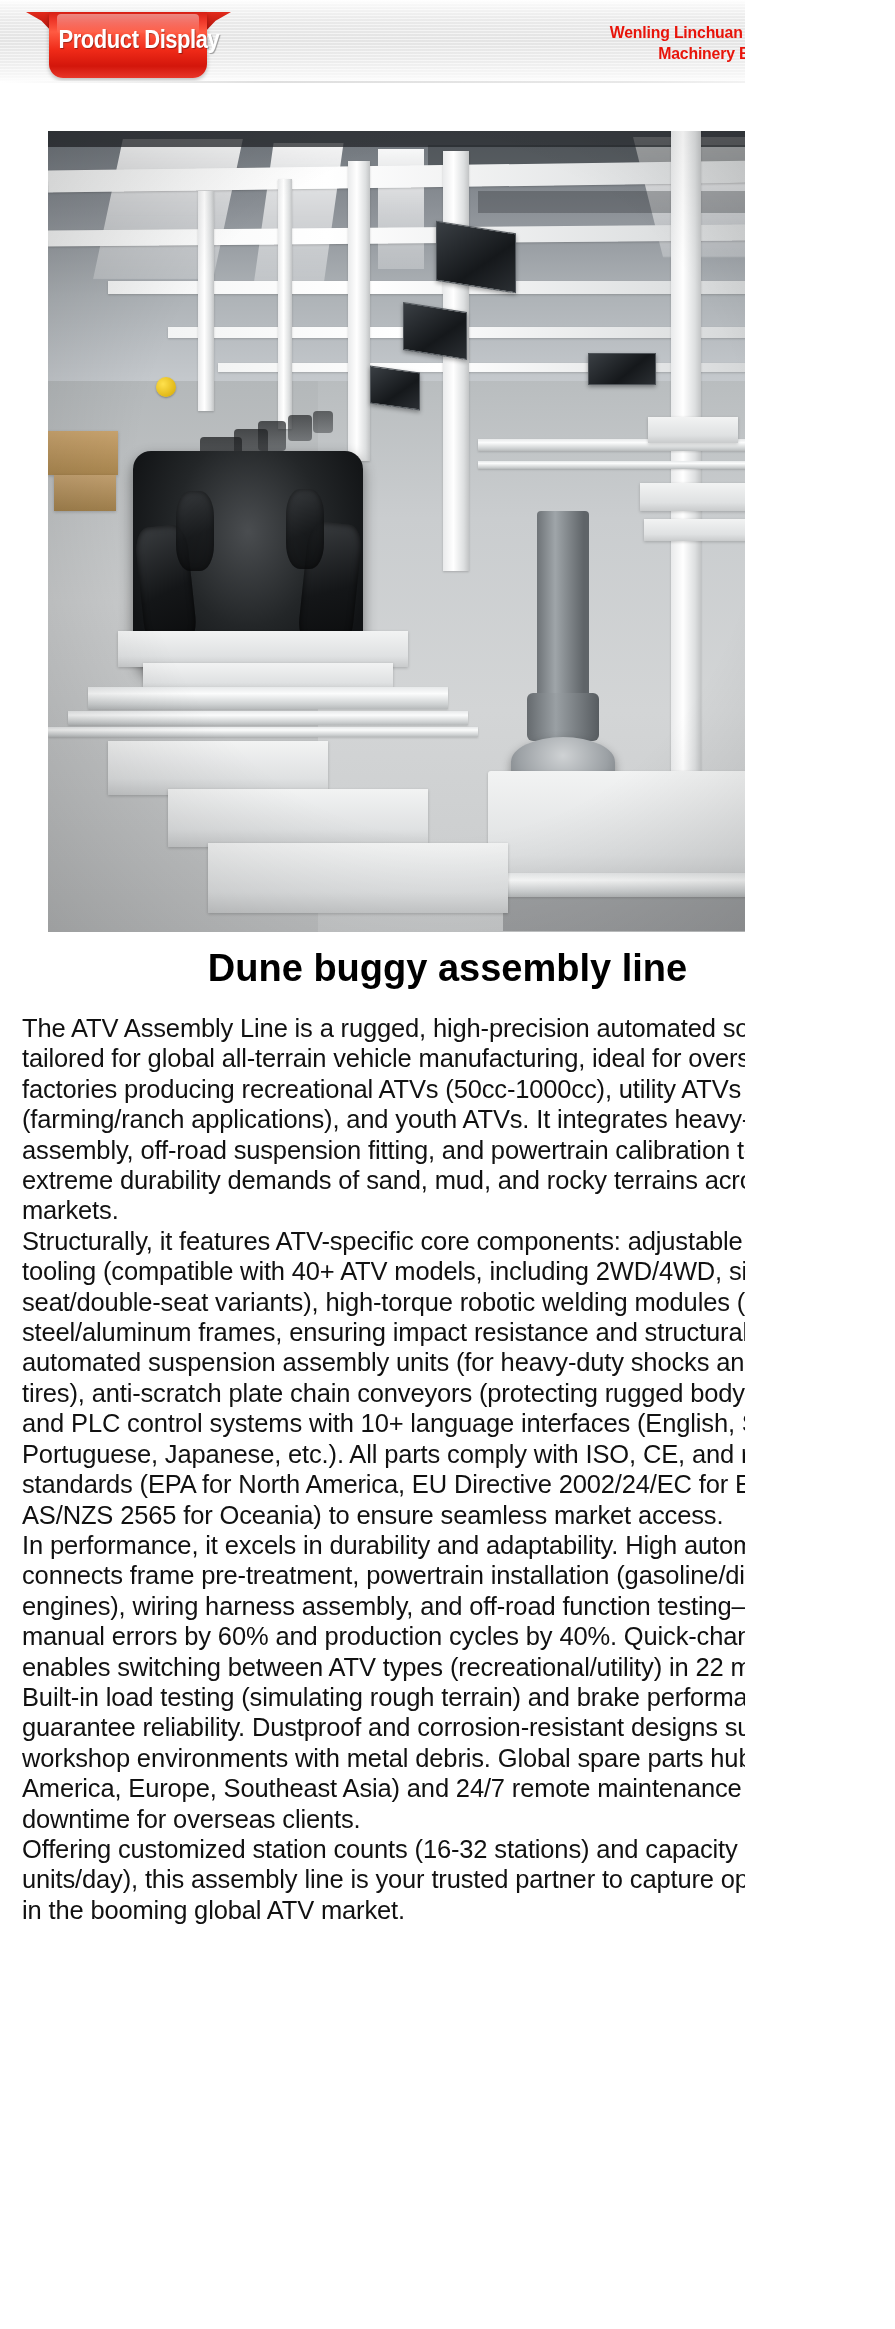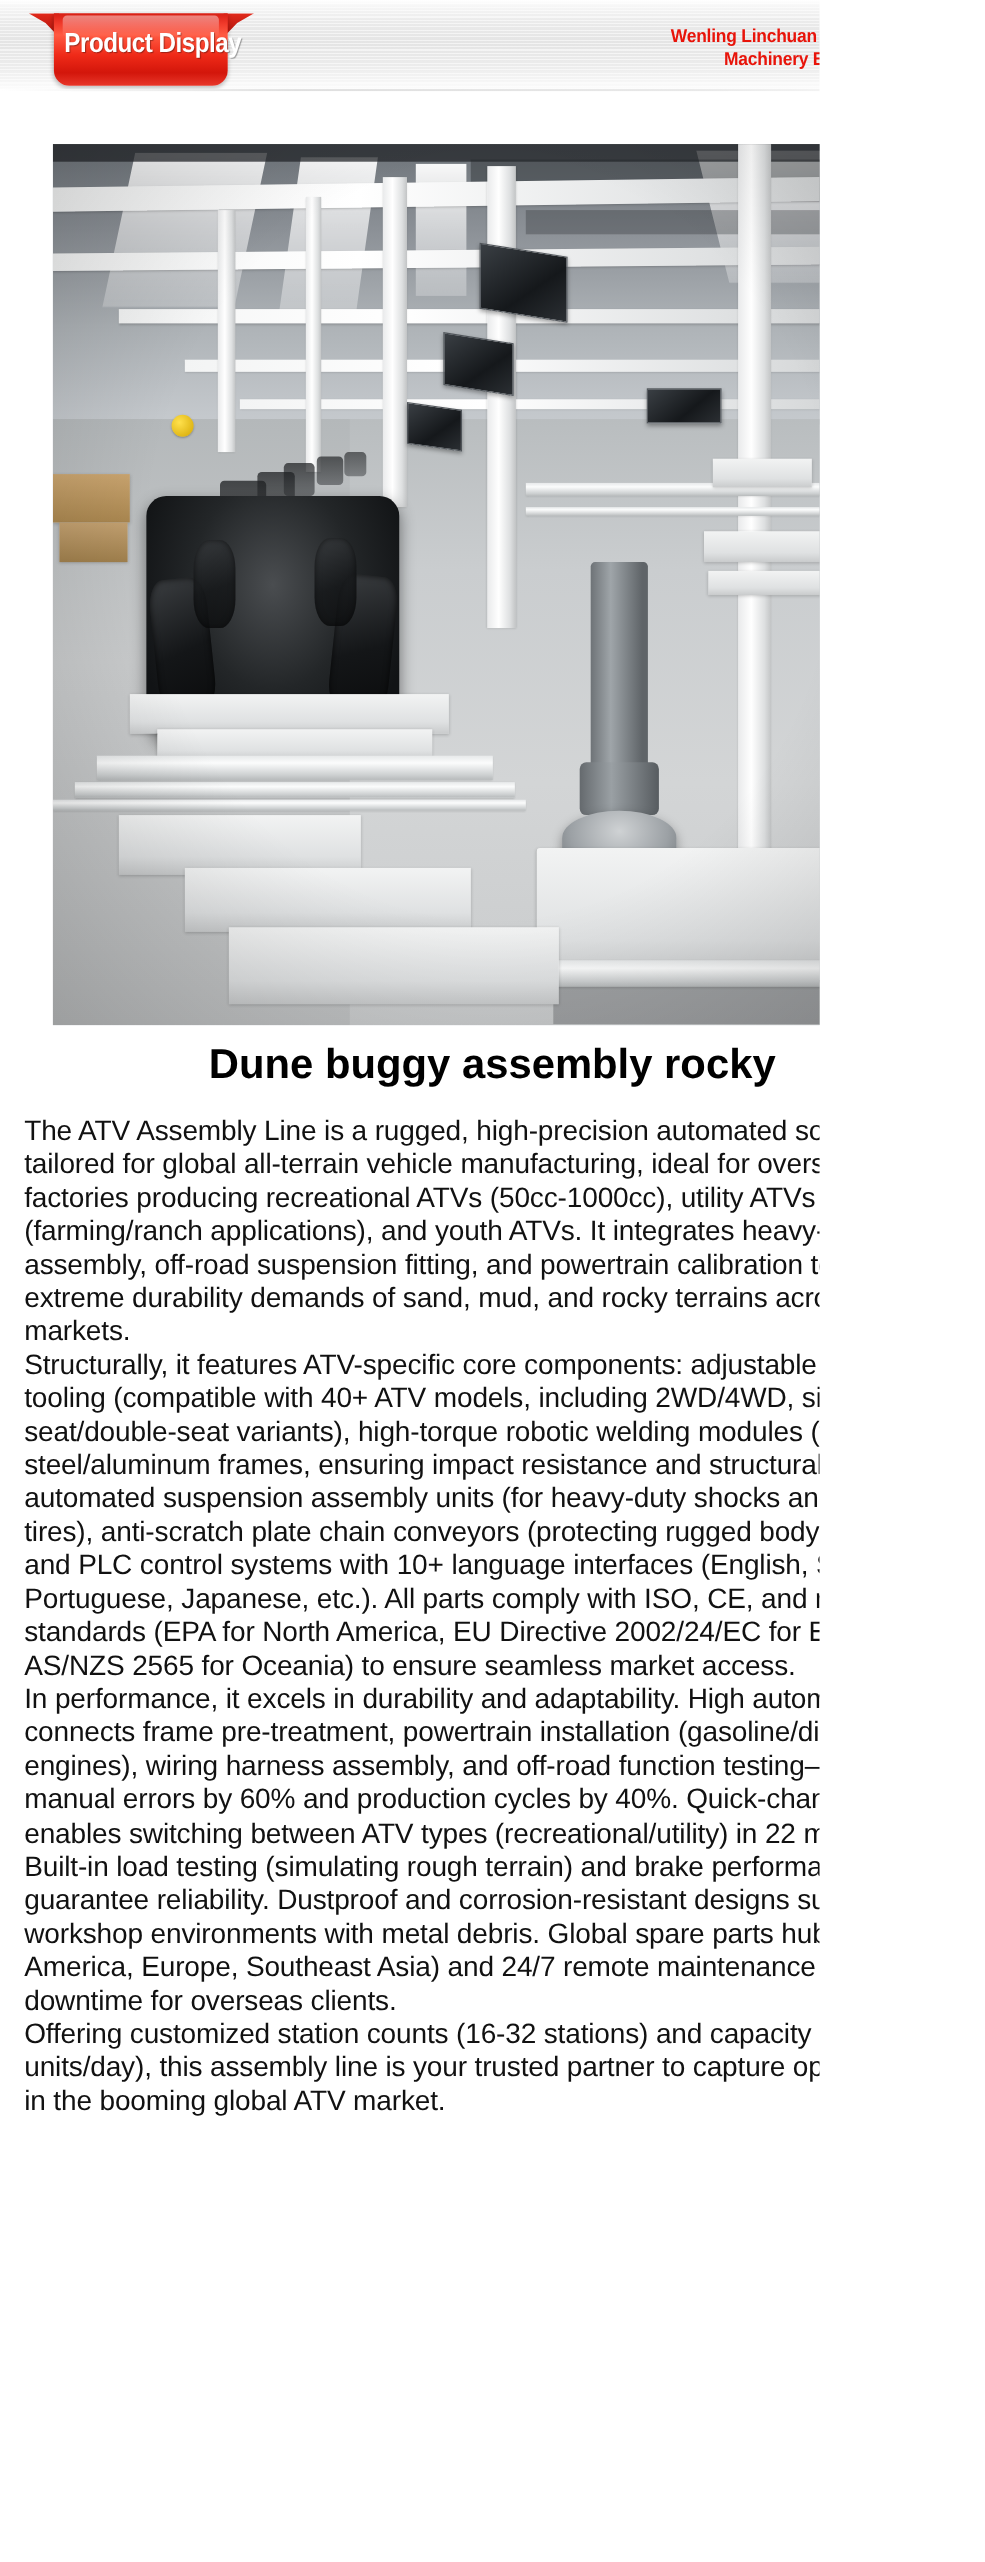--- a/index.html
+++ b/index.html
@@ -376,21 +376,21 @@
       <div class="ph-crate" style="left:120px; top:658px; width:260px; height:58px;"></div>
       <div class="ph-crate" style="left:160px; top:712px; width:300px; height:70px;"></div>
 
       <div class="ph-crate" style="left:0;  top:300px; width:70px; height:44px; background:linear-gradient(to bottom,#c9a46f,#a9864f);"></div>
       <div class="ph-crate" style="left:6px;top:344px; width:62px; height:36px; background:linear-gradient(to bottom,#c2a070,#9f7f4c);"></div>
 
       <div class="ph-vignette"></div>
     </div>
   </div>
 
-  <div class="product-title">Dune buggy assembly rocky</div>
+  <div class="product-title">Dune buggy assembly line</div>
 
   <div class="body-copy">
     <p>The ATV Assembly Line is a rugged,  high-precision automated solution tailored for global all-terrain vehicle manufacturing,  ideal for overseas factories producing recreational ATVs (50cc-1000cc), utility ATVs (farming/ranch applications),  and youth ATVs. It integrates heavy-duty frame assembly, off-road suspension fitting, and powertrain calibration to meet the extreme durability demands of sand, mud,  and rocky terrains across global markets.</p>
     <p>Structurally, it features ATV-specific core components: adjustable heavy-duty tooling (compatible with 40+ ATV models, including 2WD/4WD, single-seat/double-seat variants),  high-torque robotic welding modules (for steel/aluminum frames, ensuring impact resistance and structural integrity),  automated suspension assembly units (for heavy-duty shocks and off-road tires),  anti-scratch plate chain conveyors (protecting rugged body panels), and PLC control systems with 10+ language interfaces (English, Spanish, Portuguese, Japanese,  etc.). All parts comply with ISO, CE, and regional standards (EPA for North America,  EU Directive 2002/24/EC for Europe, AS/NZS 2565 for Oceania) to ensure seamless market access.</p>
     <p>In performance, it excels in durability and adaptability. High automation connects frame pre-treatment,  powertrain installation (gasoline/diesel engines), wiring harness assembly,  and off-road function testing—reducing manual errors by 60% and production cycles by 40%. Quick-change tooling enables  switching between ATV types (recreational/utility) in 22 minutes. Built-in load testing (simulating rough terrain) and  brake performance checks guarantee reliability. Dustproof and corrosion-resistant designs suit workshop environments  with metal debris. Global spare parts hubs (North America, Europe, Southeast Asia) and 24/7 remote maintenance minimize downtime for overseas clients.</p>
     <p>Offering customized station counts (16-32 stations) and capacity (360-600 units/day),  this assembly line is your trusted partner to capture opportunities in the booming global ATV market.</p>
   </div>
 
 </div>
 

